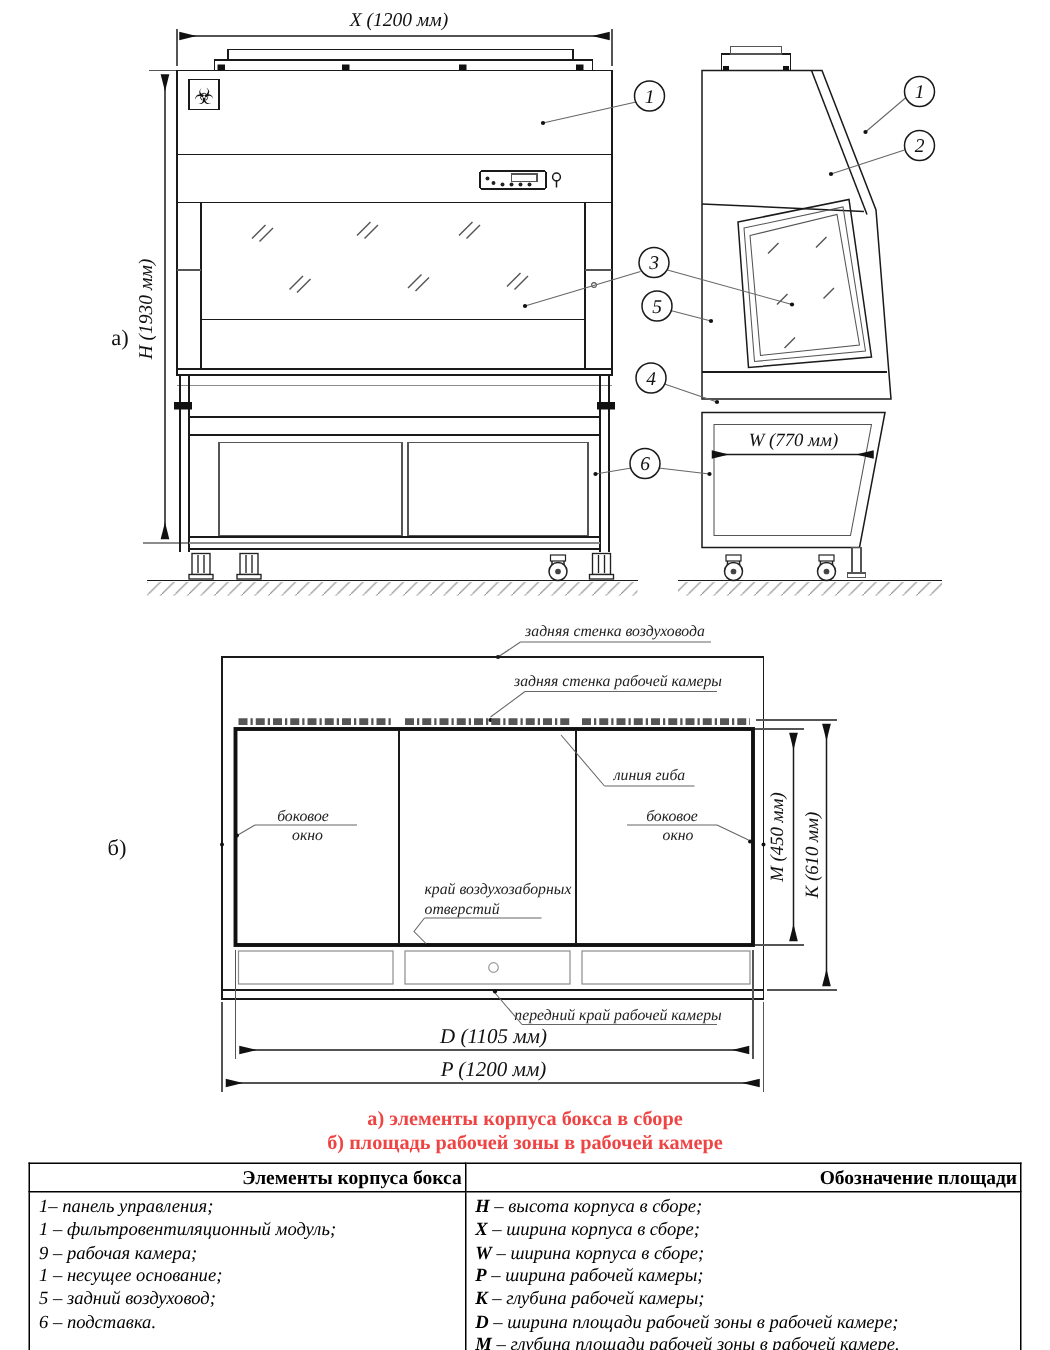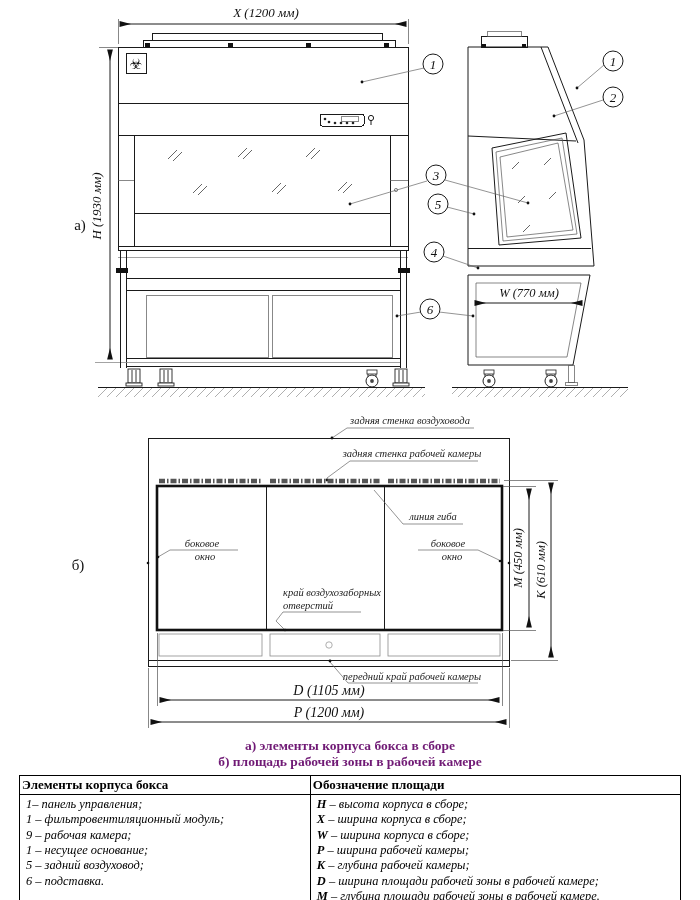--- a/index.html
+++ b/index.html
@@ -11,24 +11,24 @@
   .thk  { stroke:#111; stroke-width:2.6; fill:none; }
   .thin { stroke:#555; stroke-width:0.7; fill:none; }
   .gray { stroke:#8c8c8c; stroke-width:0.8; fill:none; }
   .ldr  { stroke:#666; stroke-width:0.7; fill:none; }
   .dim  { font:italic 13px "Liberation Serif", serif; fill:#111; }
   .dimb { font:italic 14px "Liberation Serif", serif; fill:#111; }
   .dimS { font:italic 12.5px "Liberation Serif", serif; fill:#111; }
   .lbl  { font:italic 10.5px "Liberation Serif", serif; fill:#222; }
   .cnum { font:italic 13px "Liberation Serif", serif; fill:#111; }
   .vlbl { font:15px "Liberation Serif", serif; fill:#111; }
-  .captions { text-align:center; font-weight:bold; font-size:13.5px; line-height:1.18; margin-top:3px; color:#701a75; }
+  .captions { text-align:center; font-weight:bold; font-size:13.5px; line-height:1.18; margin-top:3px; color:#ef4444; }
   table.legend { border-collapse:collapse; margin:5px 19px 0 19px; width:662px; table-layout:fixed; }
   table.legend th, table.legend td { border:1.2px solid #000; }
-  table.legend th { font-size:13px; font-weight:bold; text-align:left; padding:1px 2px;margin-top:44px; }
+  table.legend th { font-size:13px; font-weight:bold; text-align:right; padding:1px 2px;margin-top:44px; }
   table.legend td { vertical-align:top; font-style:italic; font-size:12.4px; line-height:1.24; padding:2px 4px 3px 6px; }
   table.legend td b { font-weight:bold; }
   .col-l { width:44%; } .col-r { width:56%; }
 </style>
 </head>
 <body>
 
 <svg width="700" height="735" viewBox="0 0 700 735">
   <defs>
     <marker id="arr" markerWidth="12" markerHeight="8" refX="11" refY="4" orient="auto-start-reverse" markerUnits="userSpaceOnUse">

